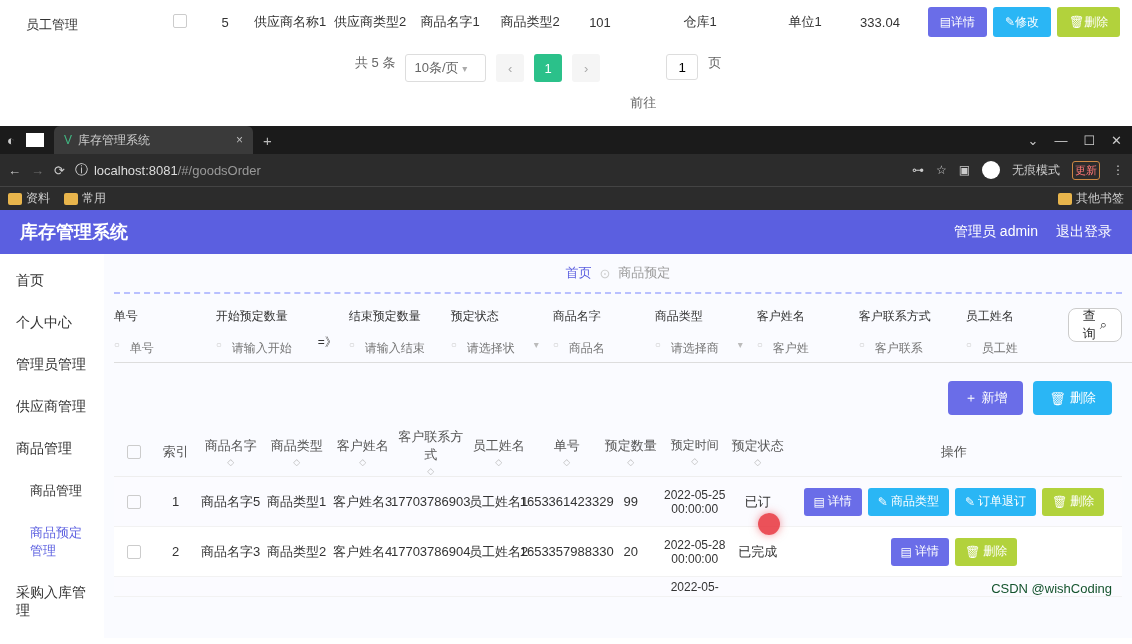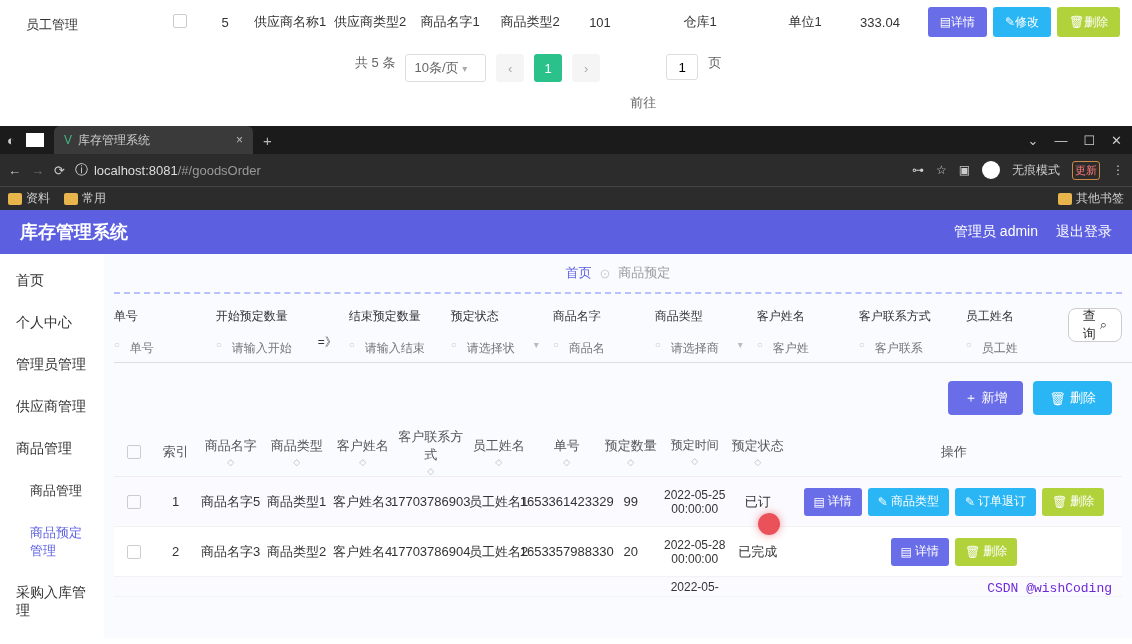--- a/index.html
+++ b/index.html
@@ -86,21 +86,21 @@
 .c-op { flex: 1; flex-direction: row; flex-wrap: wrap; gap: 6px; justify-content: center; padding: 8px 4px; }
 .sort { font-size: 9px; color: #bbb; }
 .opbtn { height: 28px; padding: 0 10px; border-radius: 3px; color: #fff; font-size: 12px; display: inline-flex; align-items: center; gap: 3px; cursor: pointer; }
 .op-detail { background: #6a6de8; }
 .op-done { background: #2ab6f5; }
 .op-cancel { background: #2ab6f5; }
 .op-del { background: #b2d23c; }
 
 .cursor-dot { position: absolute; width: 22px; height: 22px; border-radius: 50%; background: rgba(232,50,60,0.85); box-shadow: 0 0 8px rgba(232,50,60,0.5); pointer-events: none; }
 
-.watermark { position: absolute; right: 10px; font-size: 13px; color: #6d28d9; font-family: Liberation Mono, monospace; }
+.watermark { position: absolute; right: 10px; font-size: 13px; color: #14532d; }
 </style>
 </head>
 <body>
 
 <div class="top-section">
   <div style="display:flex;">
     <div style="width:150px; padding:16px;"><span>员工管理</span></div>
     <div style="flex:1;">
       <div class="top-table-row">
         <div class="cell" style="width:40px;"><span class="chk"></span></div>

